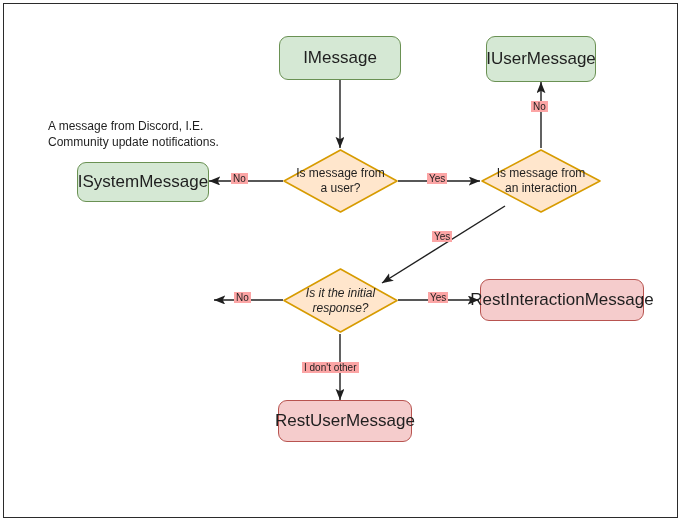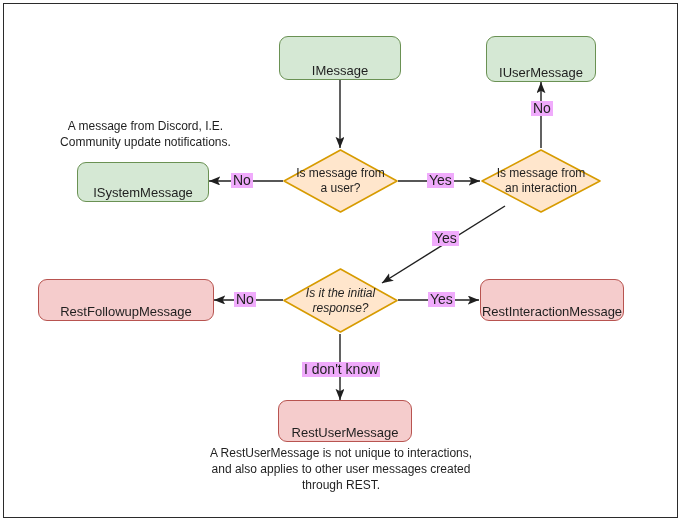--- a/index.html
+++ b/index.html
@@ -29,24 +29,24 @@
     position: absolute;
     left: 0;
     top: 0;
     width: 682px;
     height: 522px;
   }
   .node {
     position: absolute;
     box-sizing: border-box;
     display: flex;
-    align-items: flex-end;
+    align-items: center;
     justify-content: center;
     text-align: center;
-    font-size: 13px;
+    font-size: 17px;
     color: #1f1f1f;
     line-height: 1.25;
   }
   .node.green {
     background: #d5e8d4;
     border: 1.2px solid #6a9153;
     border-radius: 9px;
   }
   .node.pink {
     background: #f5cccc;
@@ -72,32 +72,31 @@
     align-items: center;
     justify-content: center;
     text-align: center;
     font-size: 12px;
     color: #1f1f1f;
     line-height: 1.25;
     white-space: pre-line;
   }
   .edge-label {
     position: absolute;
-    font-size: 14px;
+    font-size: 10px;
     color: #1f1f1f;
-    background: #f0abfc;
+    background: #fca5a5;
     padding: 0 2px;
     white-space: nowrap;
     line-height: 1.1;
   }
   .annotation {
     position: absolute;
     font-size: 12px;
     color: #1f1f1f;
-    text-align: center;
     line-height: 1.35;
     white-space: pre-line;
   }
 </style>
 </head>
 <body>
 
 <div id="canvas">
 
   <div id="frame"></div>
@@ -131,25 +130,22 @@
   </div>
 
   <div class="node green" style="left:77px; top:162px; width:132px; height:40px;">
     <span>ISystemMessage</span>
   </div>
 
   <div class="node green" style="left:486px; top:36px; width:110px; height:46px;">
     <span>IUserMessage</span>
   </div>
 
-  <div class="node pink" style="left:38px; top:279px; width:176px; height:42px;">
-    <span>RestFollowupMessage</span>
-  </div>
 
-  <div class="node pink" style="left:480px; top:279px; width:144px; height:42px;">
+  <div class="node pink" style="left:480px; top:279px; width:164px; height:42px;">
     <span>RestInteractionMessage</span>
   </div>
 
   <div class="node pink" style="left:278px; top:400px; width:134px; height:42px;">
     <span>RestUserMessage</span>
   </div>
 
   <div class="diamond-wrap" style="left:282px; top:148px; width:117px; height:66px;">
     <svg width="117" height="66" viewBox="0 0 117 66" xmlns="http://www.w3.org/2000/svg">
       <path d="M58.5 2 L115 33 L58.5 64 L2 33 Z" fill="#ffe6cc" stroke="#d79b00" stroke-width="1.6" stroke-linejoin="round"></path>
@@ -179,22 +175,19 @@
   <div class="edge-label" style="left:427px; top:173px;">Yes</div>
 
   <div class="edge-label" style="left:531px; top:101px;">No</div>
 
   <div class="edge-label" style="left:432px; top:231px;">Yes</div>
 
   <div class="edge-label" style="left:234px; top:292px;">No</div>
 
   <div class="edge-label" style="left:428px; top:292px;">Yes</div>
 
-  <div class="edge-label" style="left:302px; top:362px;">I don't know</div>
+  <div class="edge-label" style="left:302px; top:362px;">I don't other</div>
 
   <div class="annotation" style="left:48px; top:118px; width:195px;">A message from Discord, I.E.
 Community update notifications.</div>
 
-  <div class="annotation" style="left:185px; top:445px; width:312px;">A RestUserMessage is not unique to interactions,
-and also applies to other user messages created
-through REST.</div>
 
 </div>
 
 </body></html>

